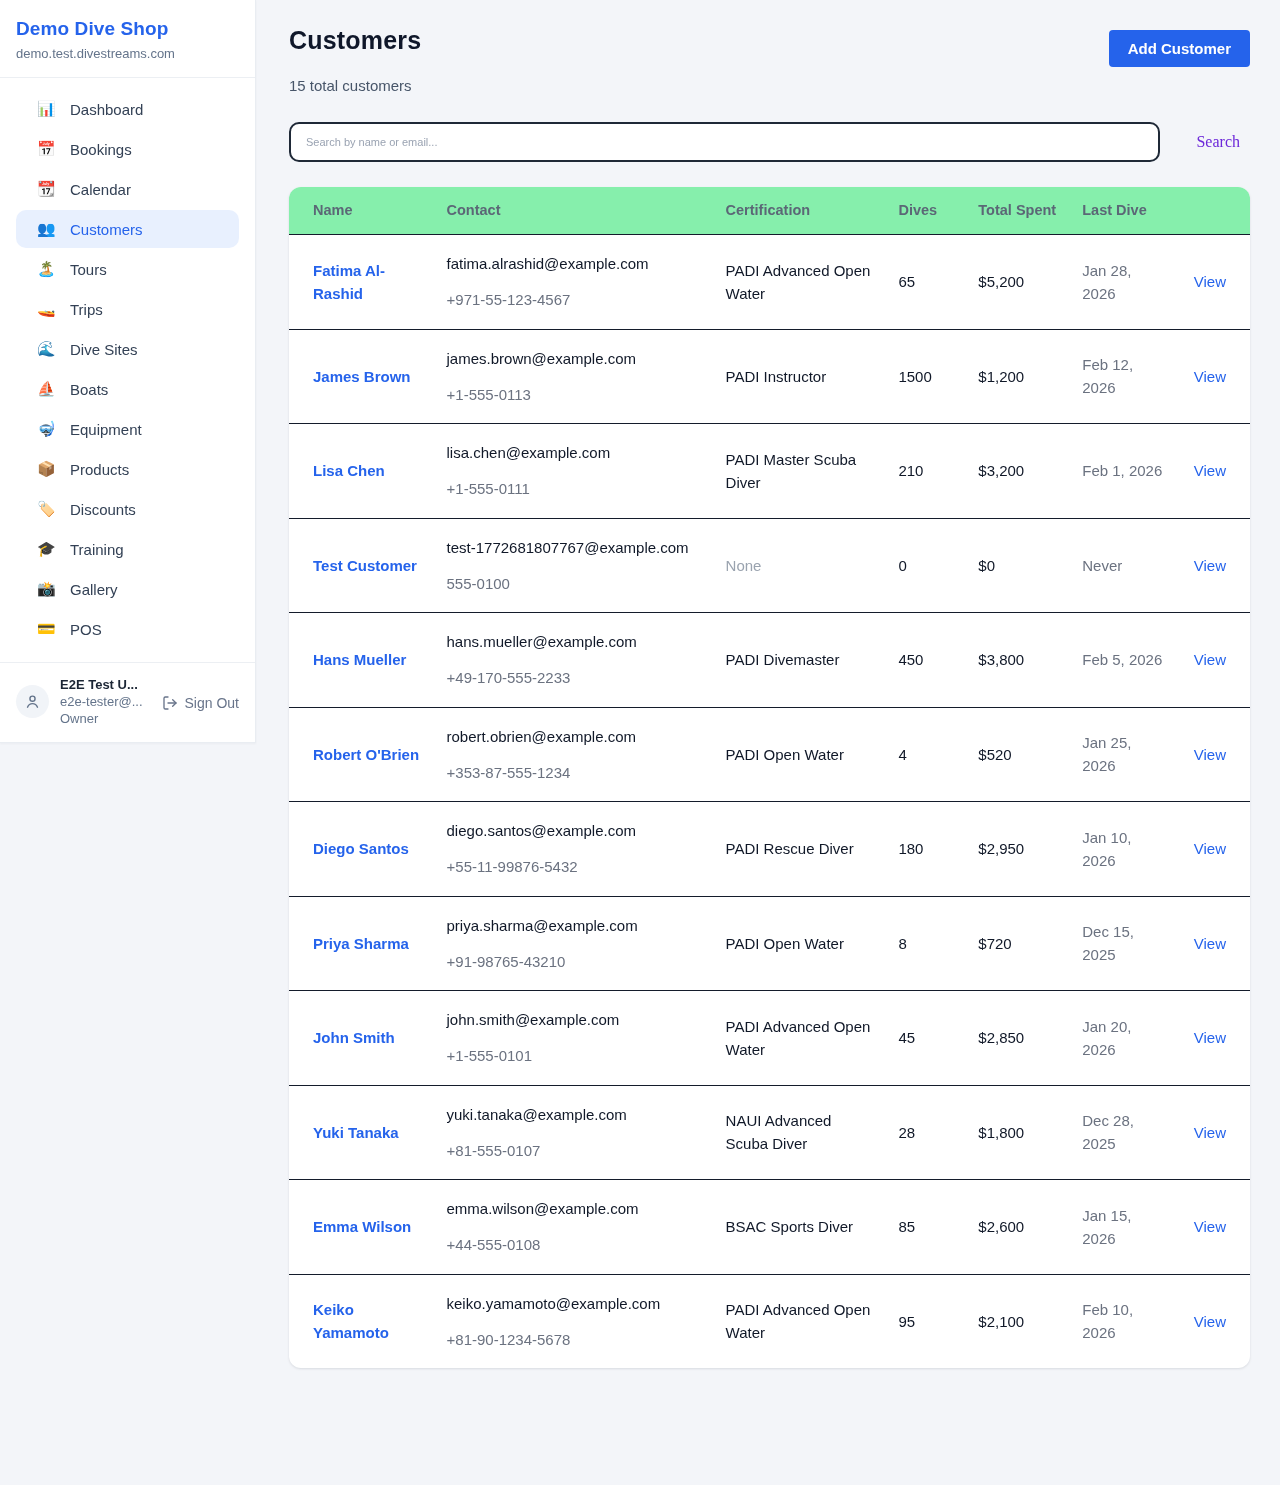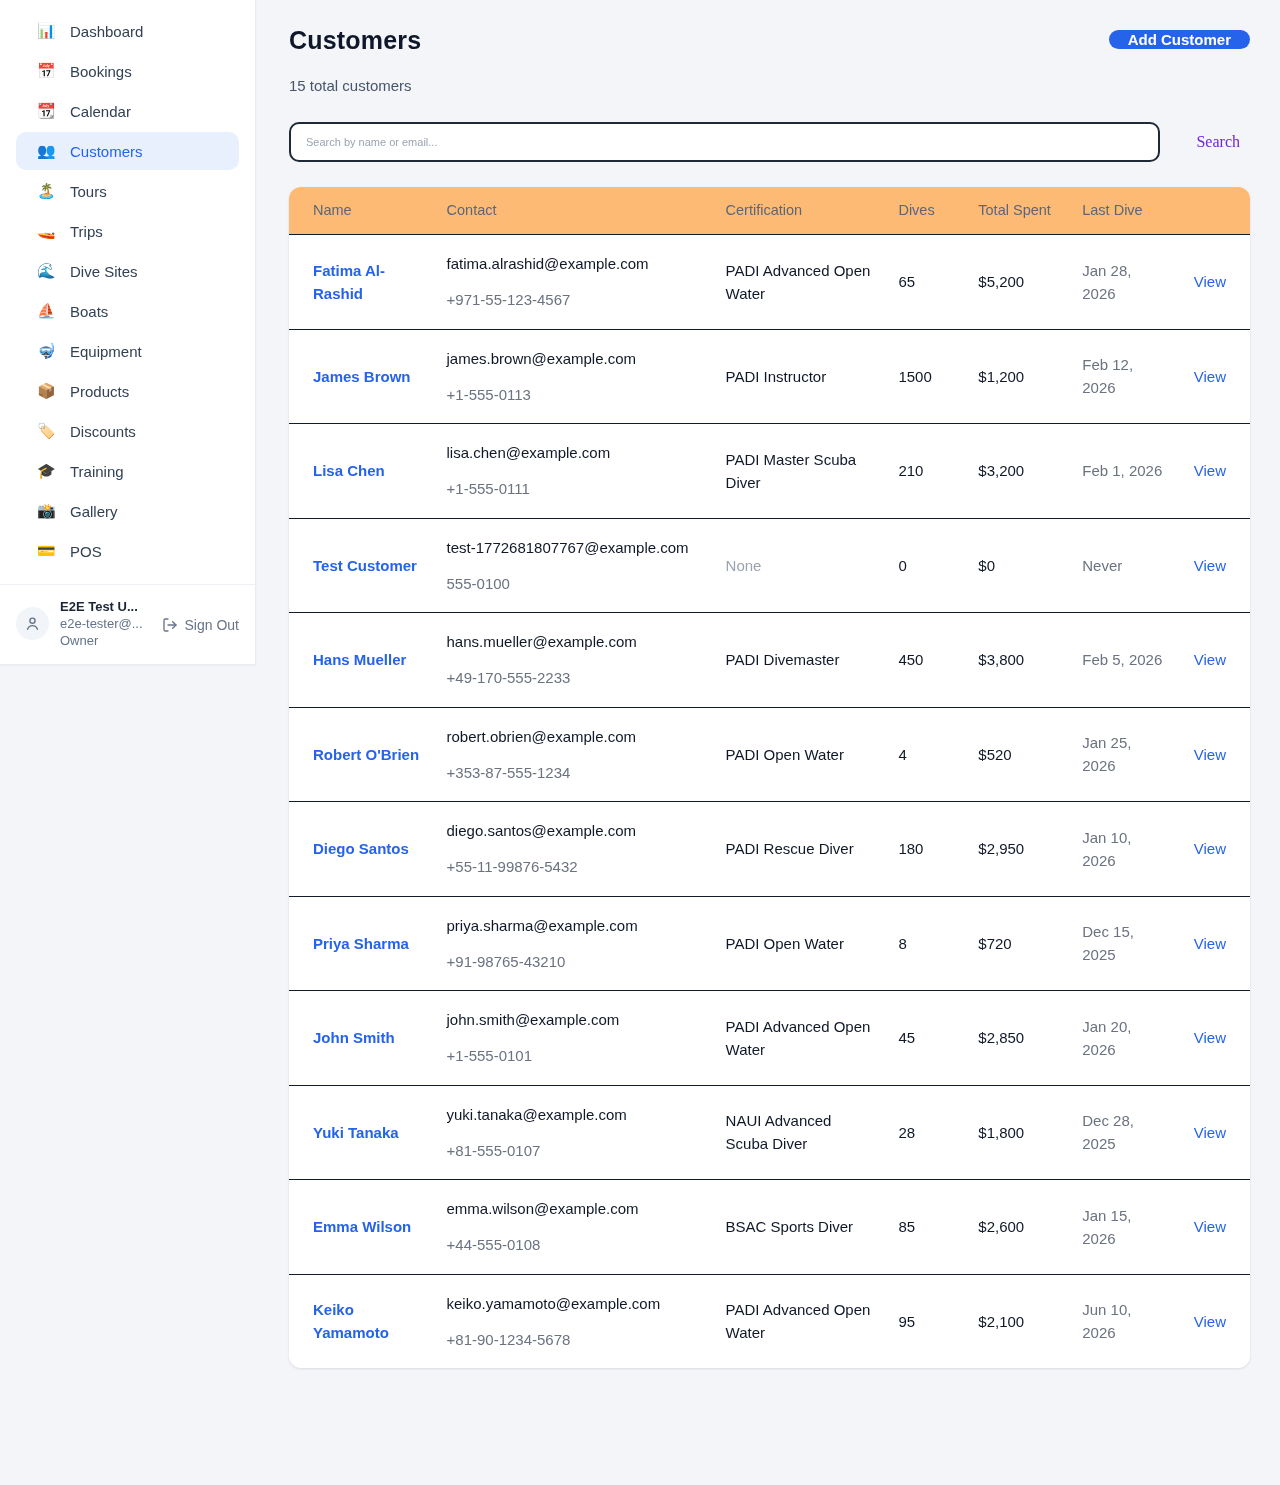--- a/index.html
+++ b/index.html
@@ -40,22 +40,22 @@
   .signout { display:flex; align-items:center; gap:7px; color:#68748a; font-size:14px;
     cursor:pointer; white-space:nowrap; padding-top:2px; }
 
   
   .main { margin-left:256px; padding:26px 30px 30px 33px; }
   .content { width:961px; }
   .page-head { display:flex; align-items:flex-start; justify-content:space-between; }
   .page-title { font-size:25px; font-weight:bold; color:#0f172a; letter-spacing:.2px; }
   .page-subtitle { margin-top:22px; font-size:15px; color:#475569; }
   .add-btn {
-    background:#2563eb; color:#fff; border:none; border-radius:13px;
-    font-size:15px; font-weight:bold; padding:1px 19px; cursor:pointer;
+    background:#2563eb; color:#fff; border:none; border-radius:4px;
+    font-size:15px; font-weight:bold; padding:10px 19px; cursor:pointer;
     font-family:"Liberation Sans", sans-serif; margin-top:4px;
   }
   .search-row { display:flex; align-items:center; margin-top:28px; }
   .search-input {
     flex:1; height:40px; border:2px solid #1f2937; border-radius:10px;
     padding:0 15px; font-size:11px; color:#101828; background:#fff; outline:none;
     font-family:"Liberation Sans", sans-serif;
   }
   .search-input::placeholder { color:#9aa3b2; }
   .search-btn {
@@ -63,21 +63,21 @@
     padding:8px 10px 8px 36px; font-family:Liberation Serif, serif;
   }
 
   
   .table-card {
     margin-top:25px; background:#fff; border-radius:12px; overflow:hidden;
     box-shadow:0 1px 3px rgba(16,24,40,.08), 0 1px 2px rgba(16,24,40,.04);
   }
   table { width:100%; border-collapse:collapse; }
   thead th {
-    background:#fdba74; text-align:left; font-weight:400; color:#5b6776;
+    background:#86efac; text-align:left; font-weight:700; color:#5b6776;
     font-size:14.5px; padding:13px 12px; line-height:1.45;
     border-bottom:1px solid #141c2b;
   }
   tbody tr { border-bottom:1px solid #141c2b; }
   tbody tr:last-child { border-bottom:none; }
   td { padding:17px 12px; vertical-align:middle; font-size:15px; line-height:1.55; }
   th.col-name, td.col-name { padding-left:24px; width:133px; }
   th.col-contact, td.col-contact { width:255px; }
   th.col-cert, td.col-cert { width:158px; }
   th.col-dives, td.col-dives { width:73px; }
@@ -90,20 +90,24 @@
   .cert { color:#101828; }
   .cert.muted { color:#9aa3af; }
   .dives, .spent { color:#101828; }
   .last { color:#6b7280; }
   .view-link { color:#2563eb; cursor:pointer; text-decoration:none; font-size:15px; }
 </style>
 </head>
 <body>
 
 <aside class="sidebar">
+  <div class="sidebar-header">
+    <div class="shop-name">Demo Dive Shop</div>
+    <div class="shop-domain">demo.test.divestreams.com</div>
+  </div>
 
   <nav class="nav">
     <div class="nav-item">
       <span class="nav-icon">📊</span>
       <span>Dashboard</span>
     </div>
 
     <div class="nav-item">
       <span class="nav-icon">📅</span>
       <span>Bookings</span>
@@ -370,20 +374,20 @@
 
   <tr>
     <td class="col-name"><a class="name-link">Keiko Yamamoto</a></td>
     <td class="col-contact">
       <div class="email">keiko.yamamoto@example.com</div>
       <div class="phone">+81-90-1234-5678</div>
     </td>
     <td class="col-cert"><span class="cert">PADI Advanced Open Water</span></td>
     <td class="col-dives"><span class="dives">95</span></td>
     <td class="col-spent"><span class="spent">$2,100</span></td>
-    <td class="col-last"><span class="last">Jun 10, 2026</span></td>
+    <td class="col-last"><span class="last">Feb 10, 2026</span></td>
     <td class="col-view"><a class="view-link">View</a></td>
   </tr>
 </tbody>
       </table>
     </div>
   </div>
 </main>
 
 </body></html>

